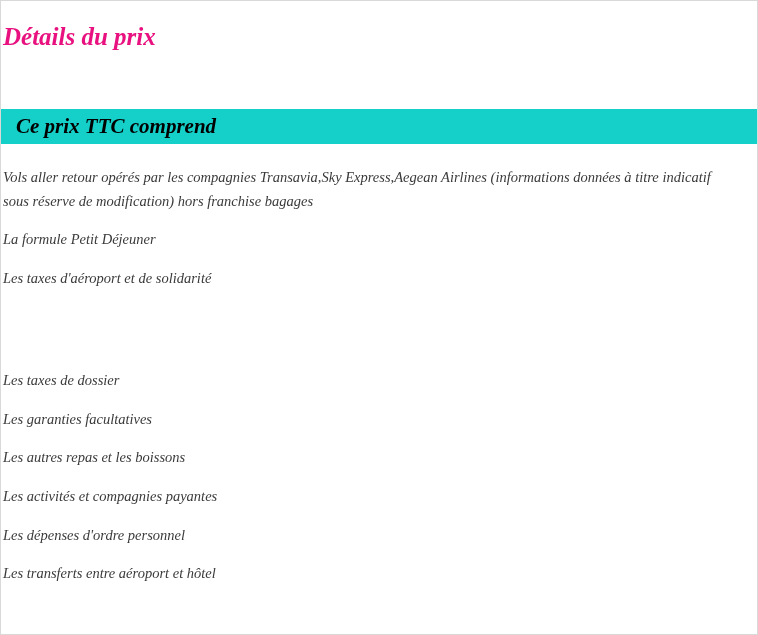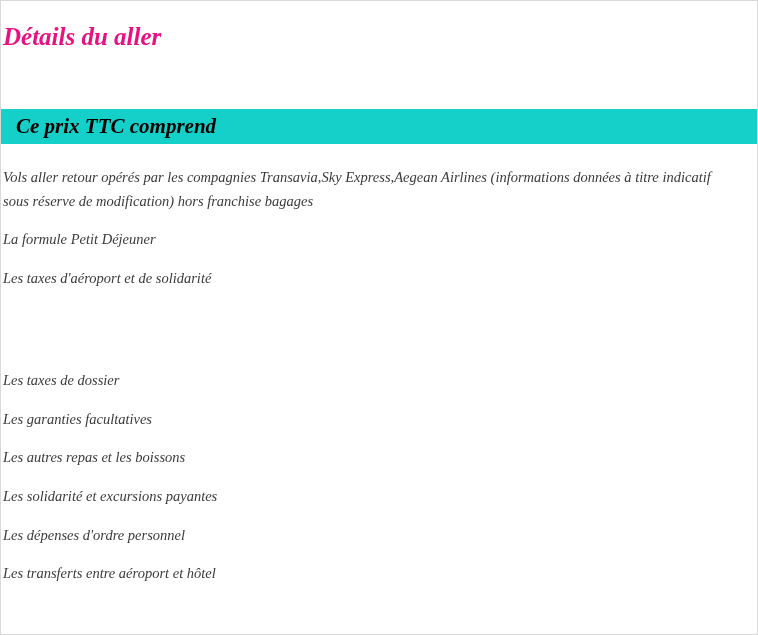--- a/index.html
+++ b/index.html
@@ -67,38 +67,38 @@
     line-height: 1.66;
     padding: 0 14px 0 2px;
     max-width: 745px;
   }
 </style>
 </head>
 <body>
 
 <div class="page">
 
-  <h1 class="page-title">Détails du aller</h1>
+  <h1 class="page-title">Détails du prix</h1>
 
   <section class="section section-included">
     <div class="section-header">
       <span class="section-header-text">Ce prix TTC comprend</span>
     </div>
     <div class="section-body">
       <p class="item">Vols aller retour opérés par les compagnies Transavia,Sky Express,Aegean Airlines (informations données à titre indicatif sous réserve de modification) hors franchise bagages</p>
       <p class="item">La formule Petit Déjeuner</p>
       <p class="item">Les taxes d'aéroport et de solidarité</p>
     </div>
   </section>
 
   <section class="section section-excluded">
     <div class="section-body">
       <p class="item">Les taxes de dossier</p>
       <p class="item">Les garanties facultatives</p>
       <p class="item">Les autres repas et les boissons</p>
-      <p class="item">Les solidarité et excursions payantes</p>
+      <p class="item">Les activités et compagnies payantes</p>
       <p class="item">Les dépenses d'ordre personnel</p>
       <p class="item">Les transferts entre aéroport et hôtel</p>
 
     </div>
   </section>
 
 </div>
 
 </body></html>

